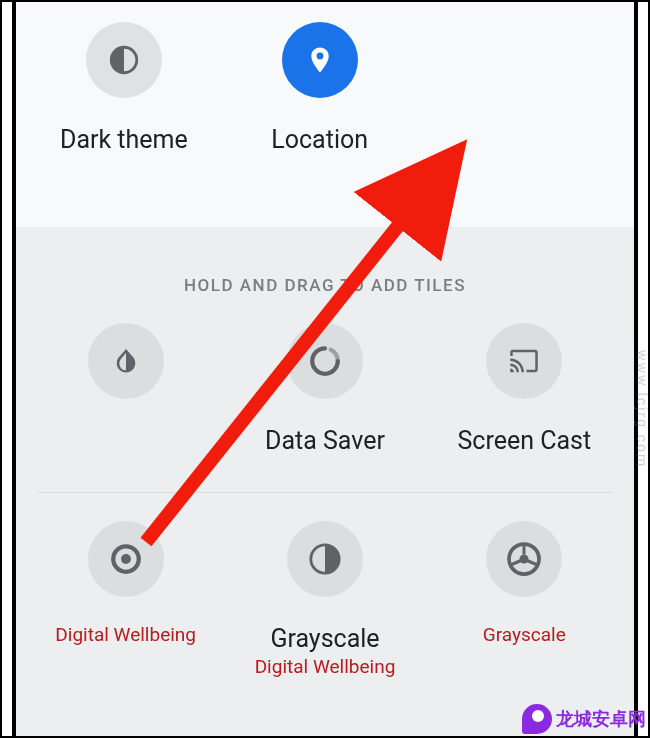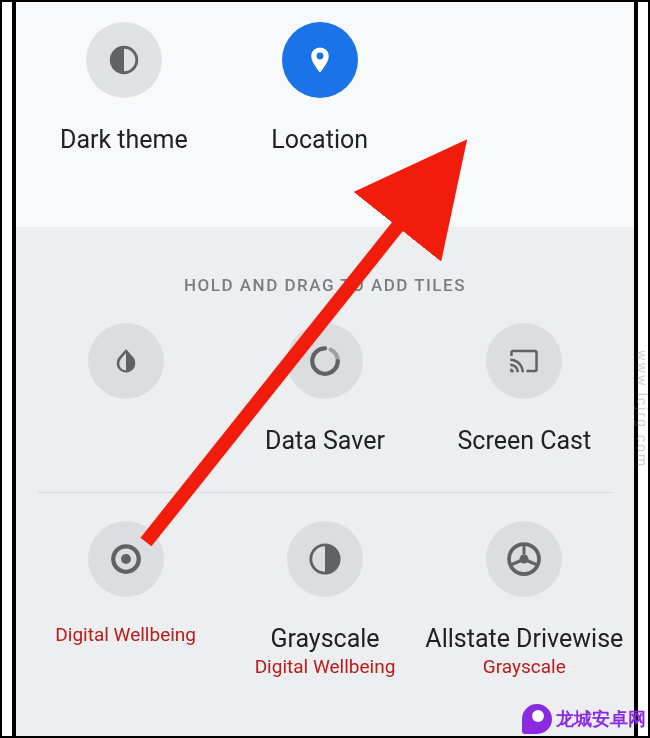--- a/index.html
+++ b/index.html
@@ -223,21 +223,20 @@
       <div class="tile">
         <div class="tile-icon grey2">
           <svg width="36" height="36" viewBox="0 0 24 24">
               <circle cx="12" cy="12" r="10" fill="none" stroke="#5f6368" stroke-width="2.5"></circle>
               <circle cx="12" cy="12" r="3" fill="#5f6368"></circle>
               <line x1="12" y1="2" x2="12" y2="9" stroke="#5f6368" stroke-width="2"></line>
               <line x1="3" y1="16" x2="10" y2="13" stroke="#5f6368" stroke-width="2"></line>
               <line x1="21" y1="16" x2="14" y2="13" stroke="#5f6368" stroke-width="2"></line>
             </svg>
         </div>
-        <div class="tile-label">Allstate Drivewise</div>
         <div class="tile-sublabel">Grayscale</div>
       </div>
     </div>
   </div>
 
   <svg class="arrow" style="left:105px; top:135px;" width="360" height="430">
     <defs>
       <marker id="ah" markerWidth="8" markerHeight="8" refX="5" refY="4" orient="auto">
         <polygon points="0 0, 8 4, 0 8" fill="#f11c0b"></polygon>
       </marker>

